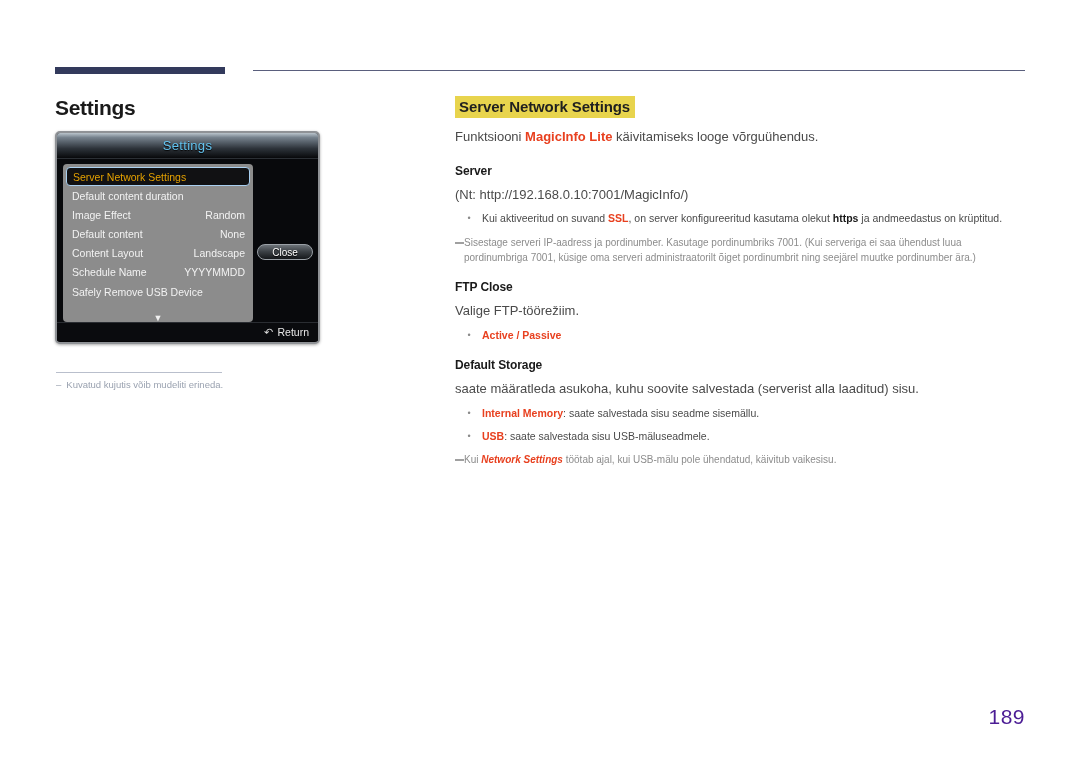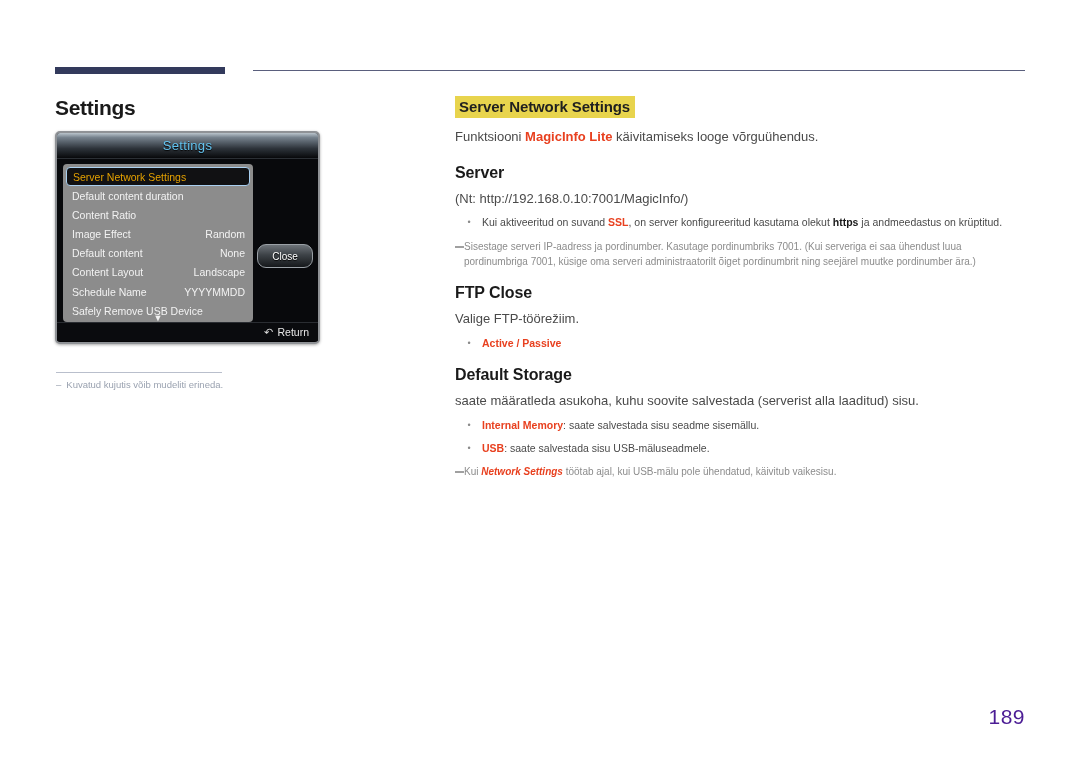--- a/index.html
+++ b/index.html
@@ -125,21 +125,21 @@
   }
   .osd-right {
     flex: 1;
     position: relative;
   }
   .osd-close {
     position: absolute;
     left: 4px;
     top: 80px;
     width: 56px;
-    height: 24px;
+    height: 16px;
     border-radius: 9px;
     border: 1px solid #9aa0a6;
     background: linear-gradient(to bottom, #6d7379 0%, #3d4247 45%, #15181b 100%);
     color: #ffffff;
     font-size: 10px;
     display: flex;
     align-items: center;
     justify-content: center;
     text-shadow: 0 1px 1px #000;
   }
@@ -206,21 +206,21 @@
     line-height: 1.15;
     letter-spacing: -0.1px;
   }
   .para {
     font-size: 13px;
     color: #4a4a4a;
     line-height: 1.5;
     margin: 9px 0 0 0;
   }
   .sub-head {
-    font-size: 16px;
+    font-size: 12px;
     font-weight: bold;
     color: #1a1a1a;
     margin: 17px 0 0 0;
     letter-spacing: -0.1px;
   }
   .sub-head.tight { margin-top: 15px; }
   .para.tight { margin-top: 7px; }
   .bold-red { color: #e8401f; font-weight: bold; }
   .bold-dark { color: #1a1a1a; font-weight: bold; text-align: center; }
 
@@ -293,24 +293,20 @@
       <div class="osd-item selected">
         <span class="osd-item-label">Server Network Settings</span>
         <span class="osd-item-value"></span>
       </div>
 
       <div class="osd-item">
         <span class="osd-item-label">Default content duration</span>
         <span class="osd-item-value"></span>
       </div>
 
-      <div class="osd-item">
-        <span class="osd-item-label">Content Ratio</span>
-        <span class="osd-item-value"></span>
-      </div>
 
       <div class="osd-item">
         <span class="osd-item-label">Image Effect</span>
         <span class="osd-item-value">Random</span>
       </div>
 
       <div class="osd-item">
         <span class="osd-item-label">Default content</span>
         <span class="osd-item-value">None</span>
       </div>

